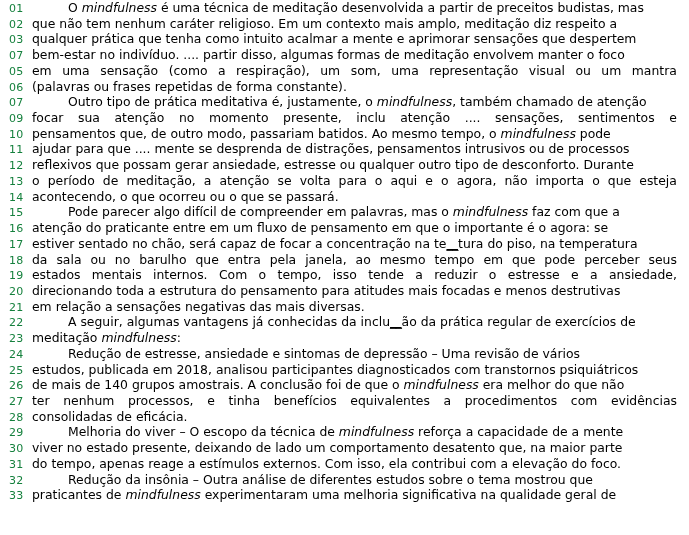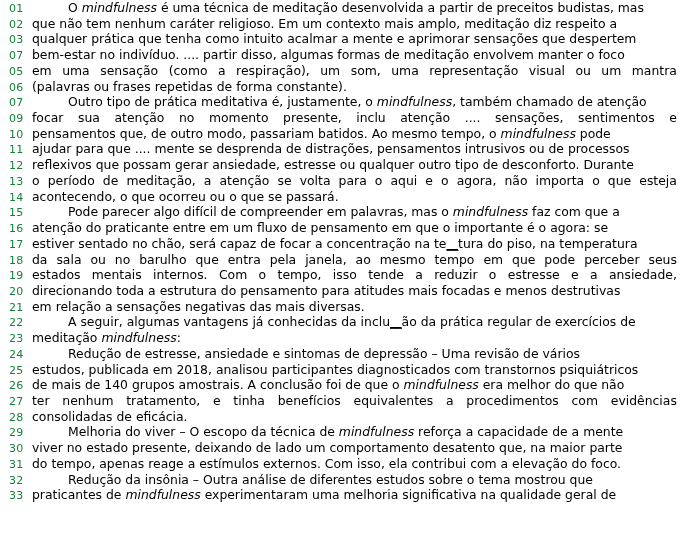--- a/index.html
+++ b/index.html
@@ -271,21 +271,21 @@
       <div class="line-row">
         <span class="line-no">26</span>
         <span class="line-text"><span>de mais de 140 grupos amostrais. A conclusão foi de que o </span><span class="ital">mindfulness</span><span> era melhor do que não</span></span>
       </div>
       <div class="line-row">
         <span class="line-no">27</span>
         <span class="line-text justify">
           <span class="jt">
             <span class="w">ter</span>
             <span class="w">nenhum</span>
-            <span class="w">tratamento,</span>
+            <span class="w">processos,</span>
             <span class="w">e</span>
             <span class="w">tinha</span>
             <span class="w">benefícios</span>
             <span class="w">equivalentes</span>
             <span class="w">a</span>
             <span class="w">procedimentos</span>
             <span class="w">com</span>
             <span class="w">evidências</span>
           </span>
         </span>

